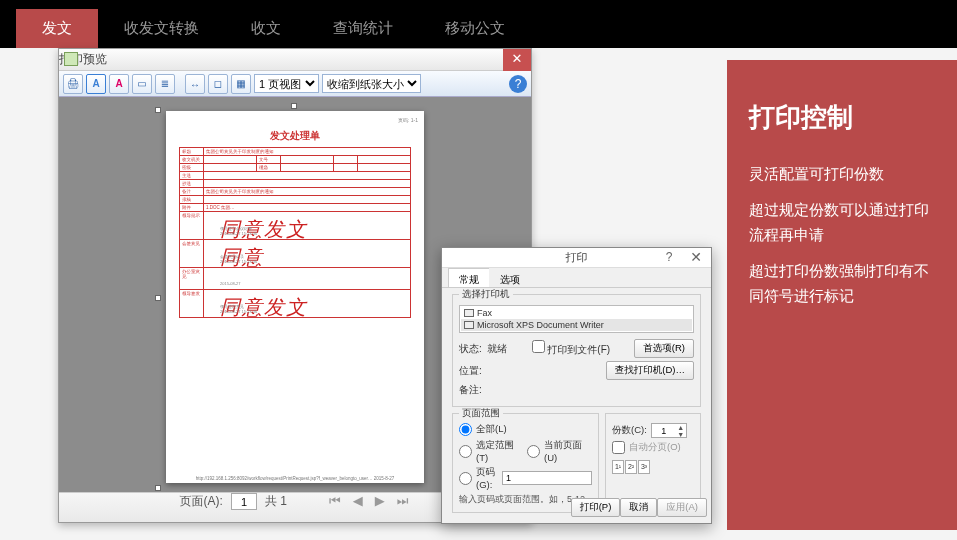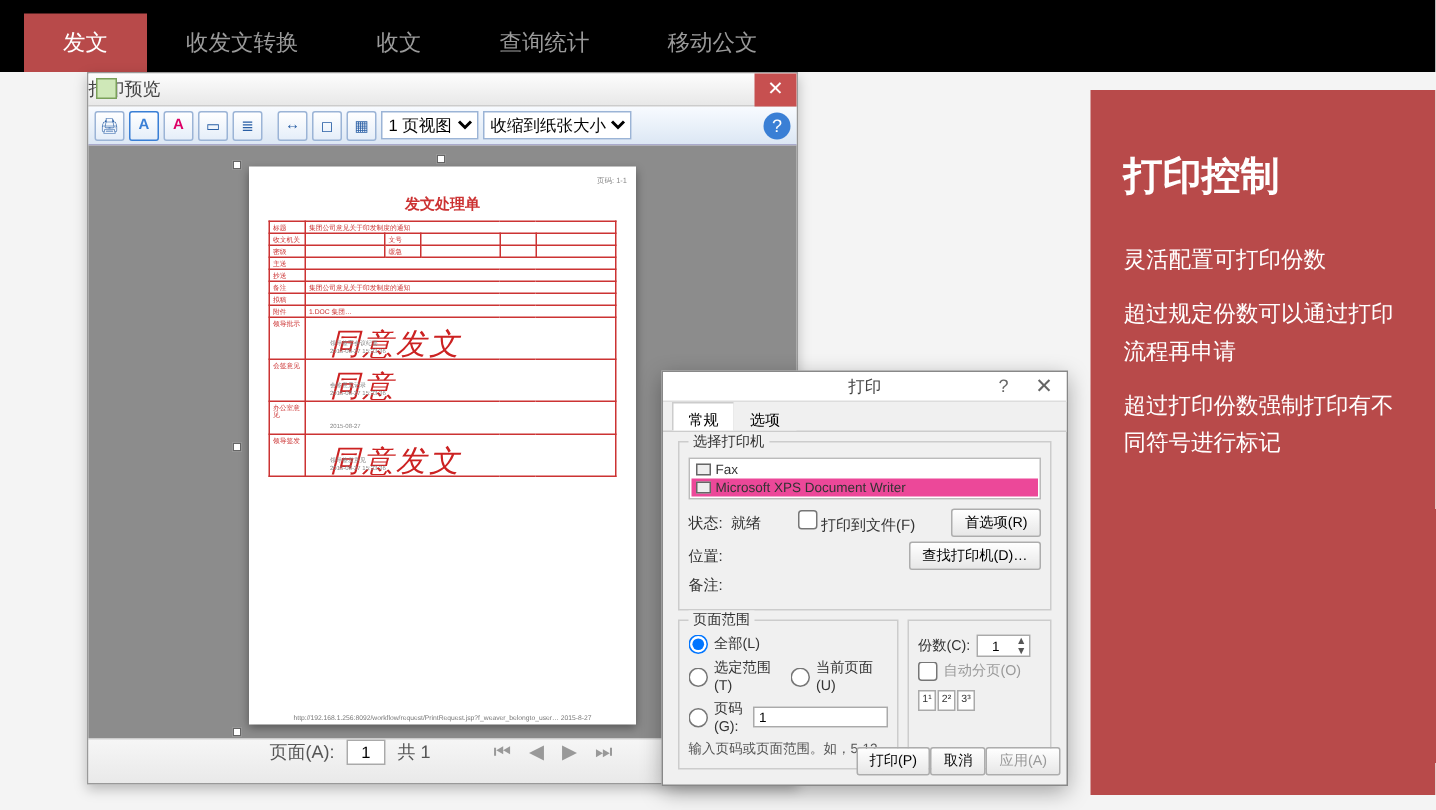--- a/index.html
+++ b/index.html
@@ -38,21 +38,21 @@
 .print-dlg .titlebar .close{position:absolute;right:0;top:0;width:30px;height:20px;color:#666;text-align:center;line-height:18px;font-size:14px}
 .print-dlg .titlebar .help{position:absolute;right:30px;top:0;width:24px;height:20px;color:#666;text-align:center;line-height:18px;font-size:12px}
 .dlg-tabs{height:20px;display:flex;padding-left:6px;font-size:10px;border-bottom:1px solid #ccc;background:#f0f0f0}
 .dlg-tabs span{padding:4px 10px 0;border:1px solid #ccc;border-bottom:none;background:#fff;margin-right:-1px}
 .dlg-tabs span.inact{background:#f0f0f0;border-color:transparent}
 .dlg-body{padding:6px 10px;font-size:10px;color:#333}
 .grp{border:1px solid #ccc;padding:6px 6px 6px 6px;margin-bottom:6px;position:relative}
 .grp .gt{position:absolute;top:-7px;left:6px;background:#f0f0f0;padding:0 3px;font-size:9.5px}
 .printer-list{background:#fff;border:1px solid #bbb;height:28px;margin-top:4px;padding:1px;font-size:9px}
 .printer-list div{padding:1px 3px;display:flex;align-items:center;gap:3px}
-.printer-list div.sel{background:#ec4899}
+.printer-list div.sel{background:#e5e5e5}
 .pico{width:10px;height:8px;border:1px solid #666;background:#eee;display:inline-block}
 .row{display:flex;align-items:center;margin:3px 0;gap:4px}
 .row label{font-size:9.5px}
 .pbtn{border:1px solid #adadad;background:linear-gradient(#fff,#e7e7e7);padding:2px 8px;font-size:9.5px;border-radius:2px}
 .pr-cols{display:flex;gap:6px}
 .pr-cols .grp{flex:1}
 .spin{display:inline-flex;border:1px solid #aaa;background:#fff;height:15px;align-items:center}
 .spin input{border:none;width:24px;text-align:center;font-size:9px;outline:none}
 .spin .ar{width:10px;font-size:7px;text-align:center;color:#555;line-height:7px}
 .pages-ico{display:inline-flex;gap:1px}

